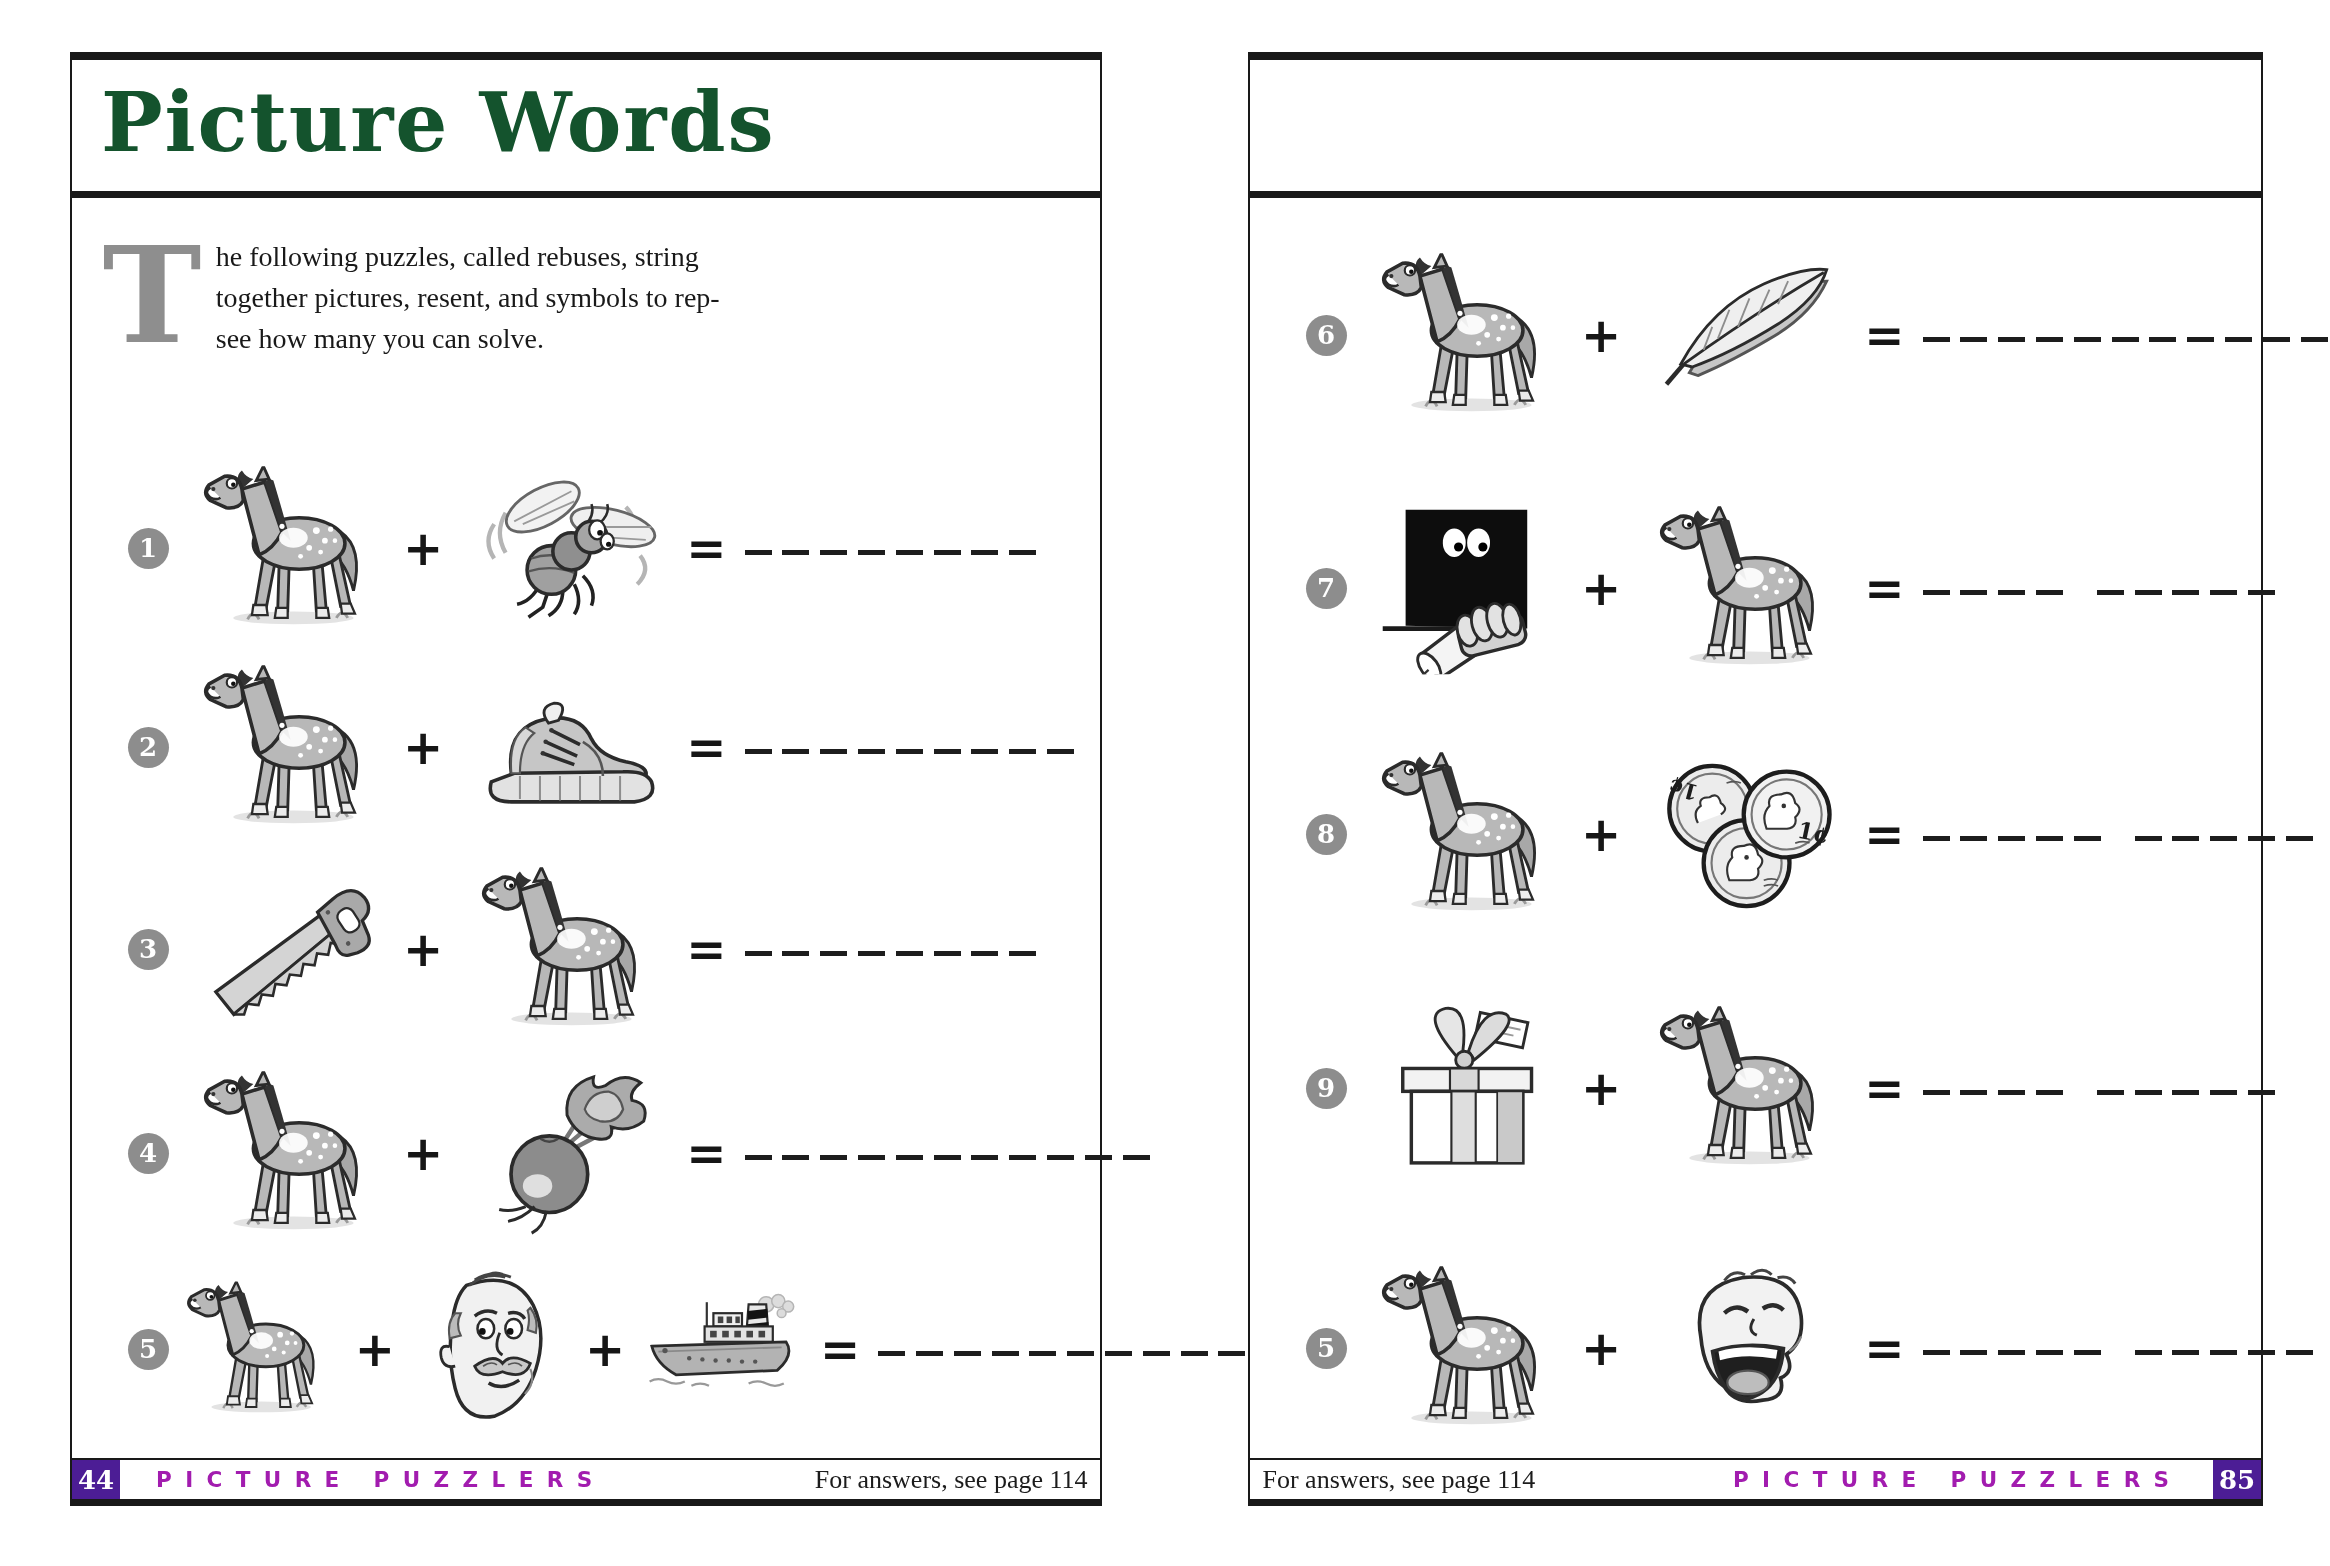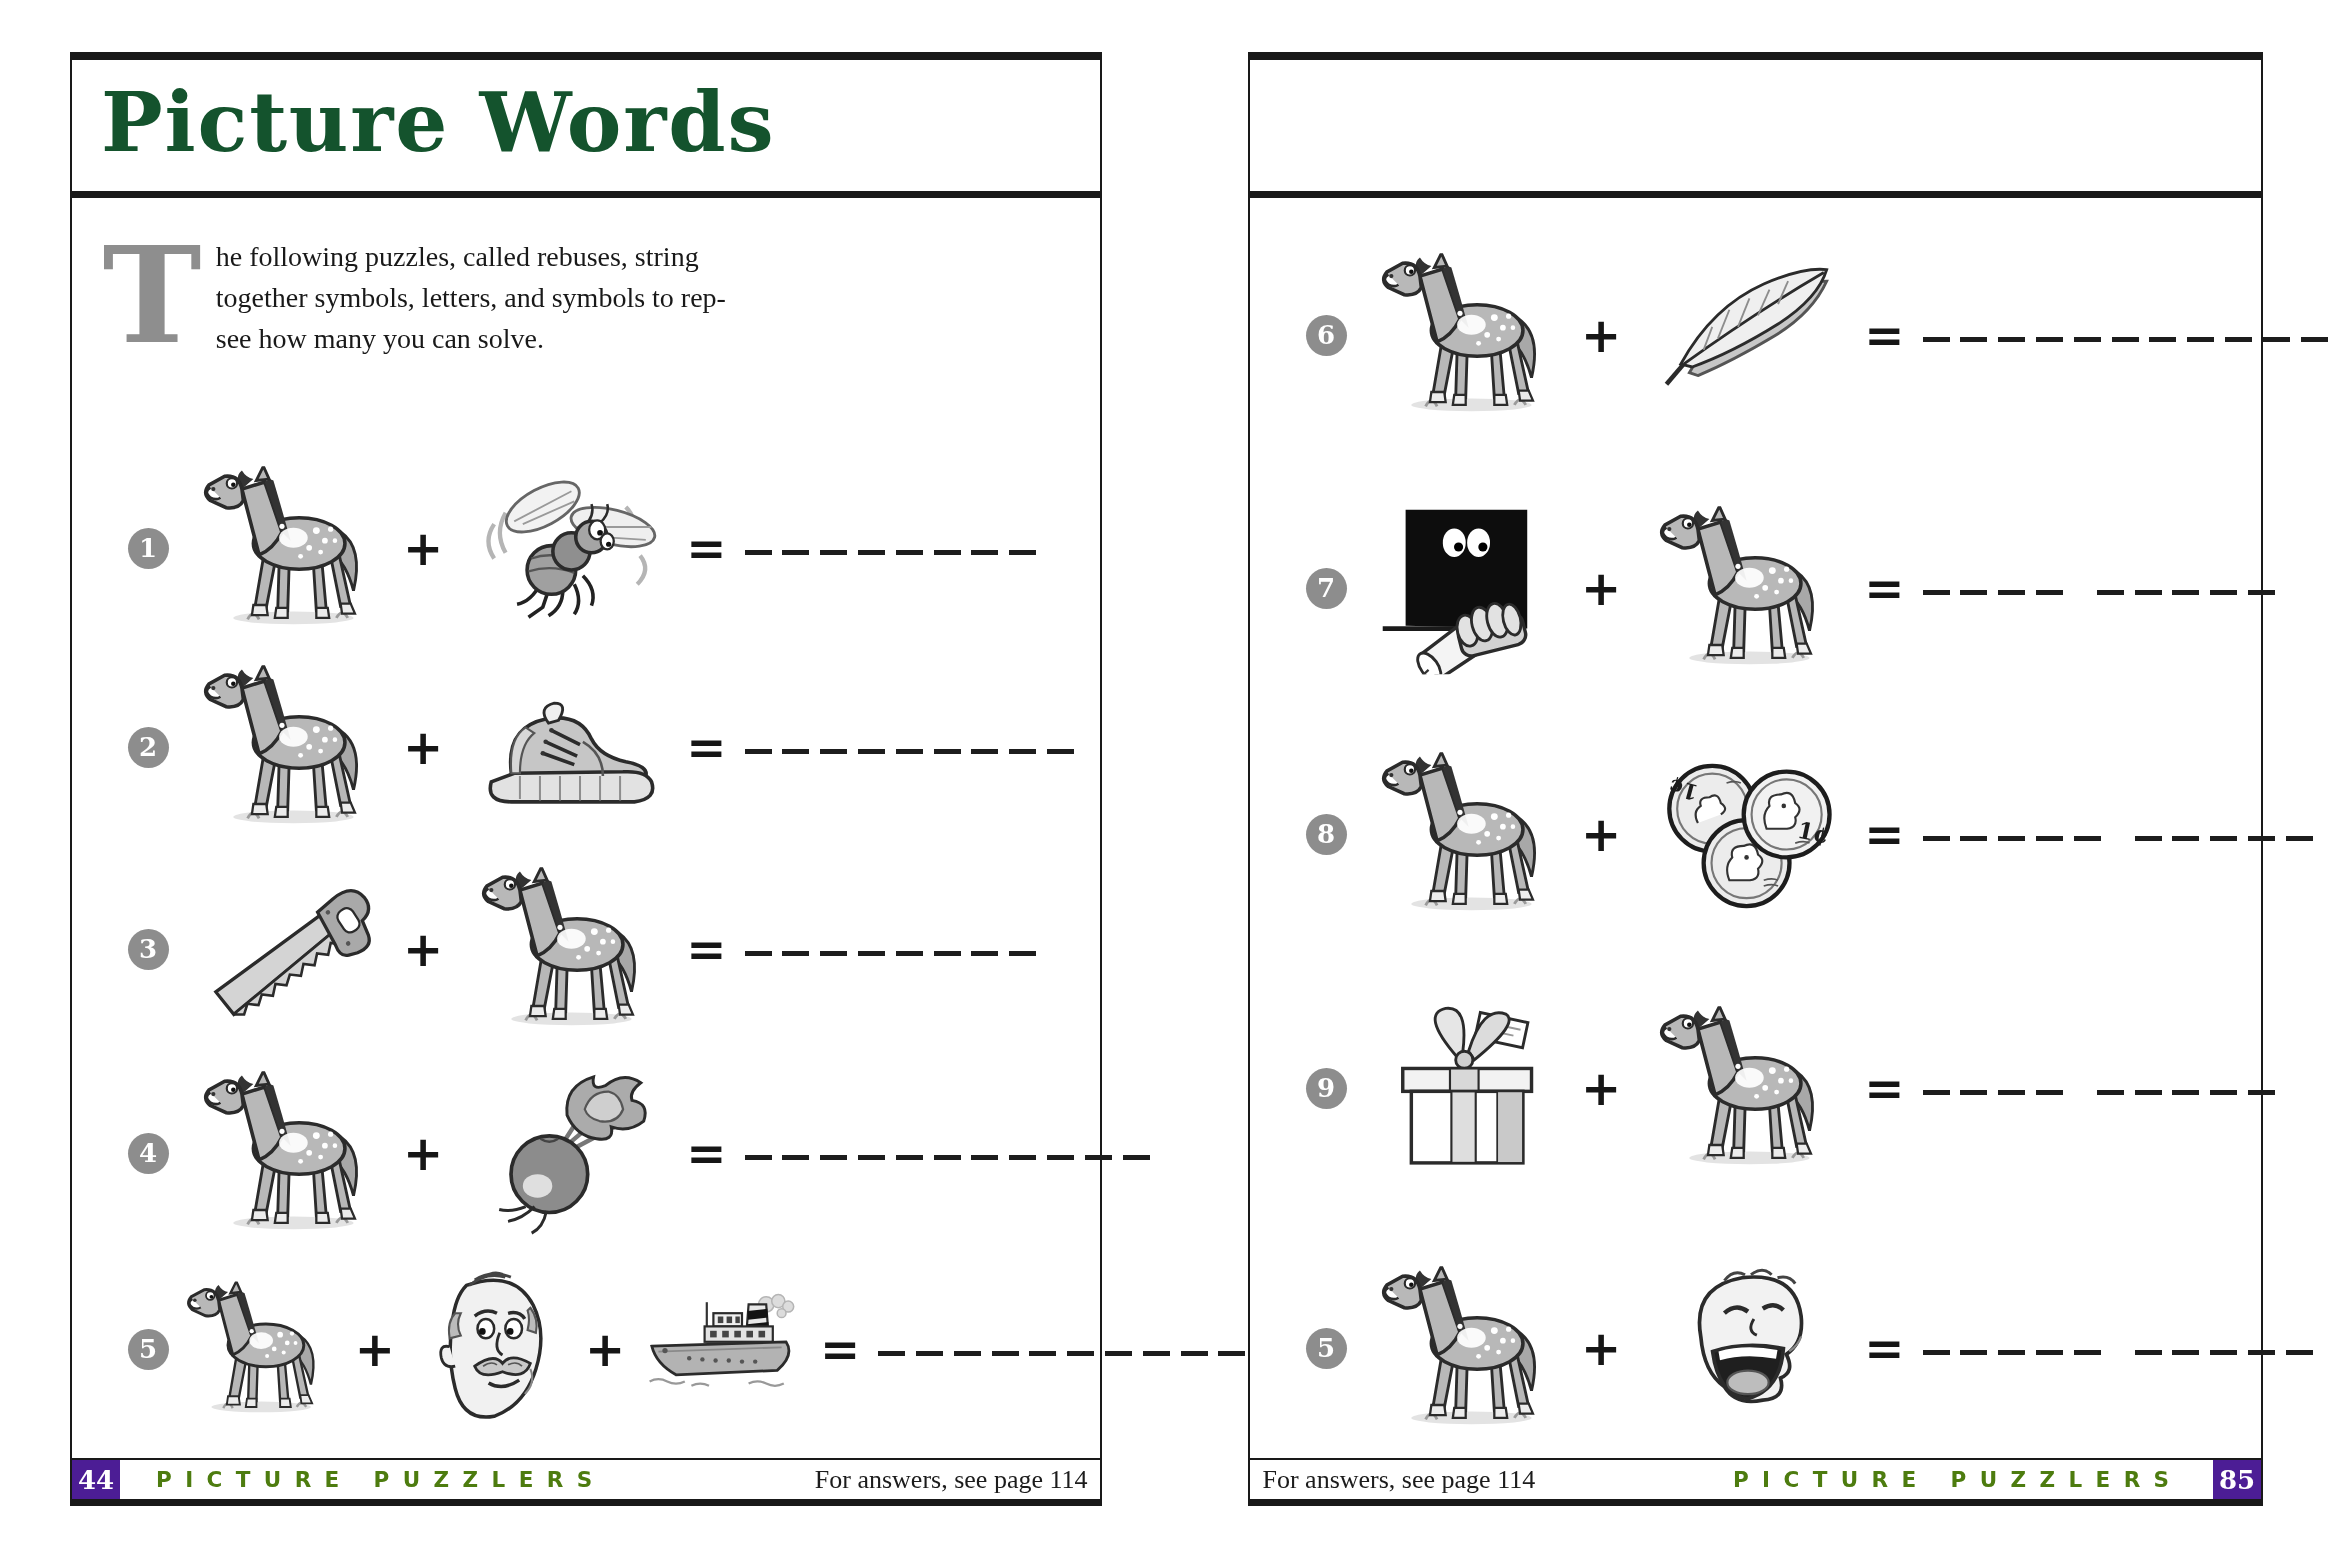--- a/index.html
+++ b/index.html
@@ -31,21 +31,21 @@
   .op.eq{margin:0 18px 0 23px;}
   .answer{flex:1;display:flex;align-items:center;margin-top:9px;}
   .dash-group{display:flex;}
   .dash{width:27px;height:4.5px;background:#1d1d1d;margin-right:10.8px;}
   .word-gap{width:23px;}
 
   .footer{position:absolute;left:0;right:0;bottom:0;height:39px;border-top:2.7px solid #191919;
           display:flex;align-items:center;font-size:26px;background:#fff;}
   .page-badge{width:48px;align-self:stretch;background:#4c1d95;color:#fff;display:flex;
               align-items:center;justify-content:center;font:700 26px "DejaVu Serif",serif;flex:0 0 auto;}
-  .series{color:#4d7c0f;font-family:"DejaVu Sans",sans-serif;font-weight:700;font-size:21.5px;
+  .series{color:#a21caf;font-family:"DejaVu Sans",sans-serif;font-weight:700;font-size:21.5px;
           letter-spacing:13.4px;white-space:nowrap;}
   .footer-left .series{margin-left:36px;}
   .footer-left .answers-note{margin-left:auto;margin-right:12.5px;}
   .footer-right .answers-note{margin-left:12.5px;}
   .footer-right .series{margin-left:auto;margin-right:30.5px;}
   .defs-hidden{position:absolute;width:0;height:0;overflow:hidden;}
 </style>
 </head>
 <body>
 
@@ -303,21 +303,21 @@
 </svg>
 
 <div class="page page-left">
   <div class="header-box">
     <div class="page-title">Picture Words</div>
   </div>
 
   <div class="intro">
     <span class="drop-cap">T</span>
     <div class="intro-line">he following puzzles, called rebuses, string</div>
-    <div class="intro-line">together symbols, letters, and symbols to rep-</div>
+    <div class="intro-line">together pictures, resent, and symbols to rep-</div>
     <div class="intro-line">see how many you can solve.</div>
   </div>
 
   <div class="row" style="top:393px">
     <div class="num-badge">1</div>
     <div class="art">
         <svg viewBox="0 0 130 115">
           <use href="#sym-horse"></use>
         </svg>
       </div>

